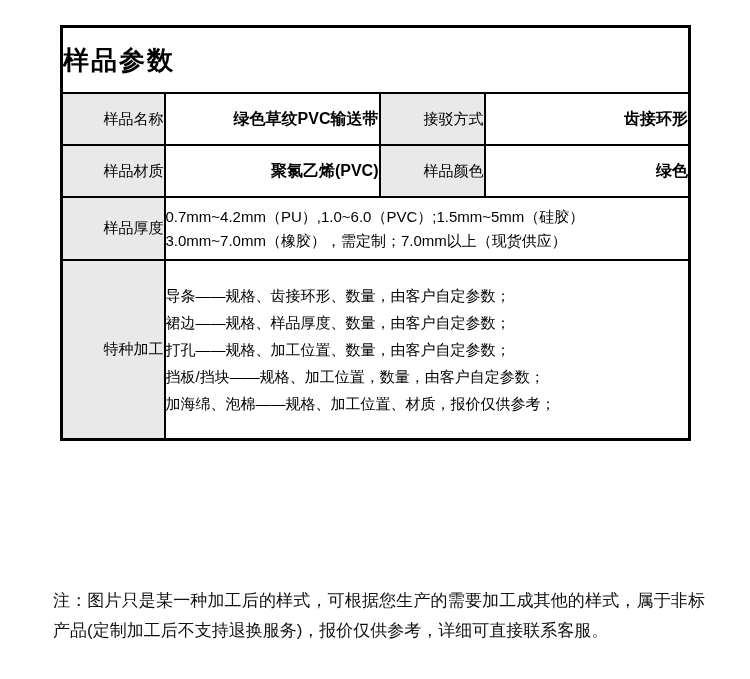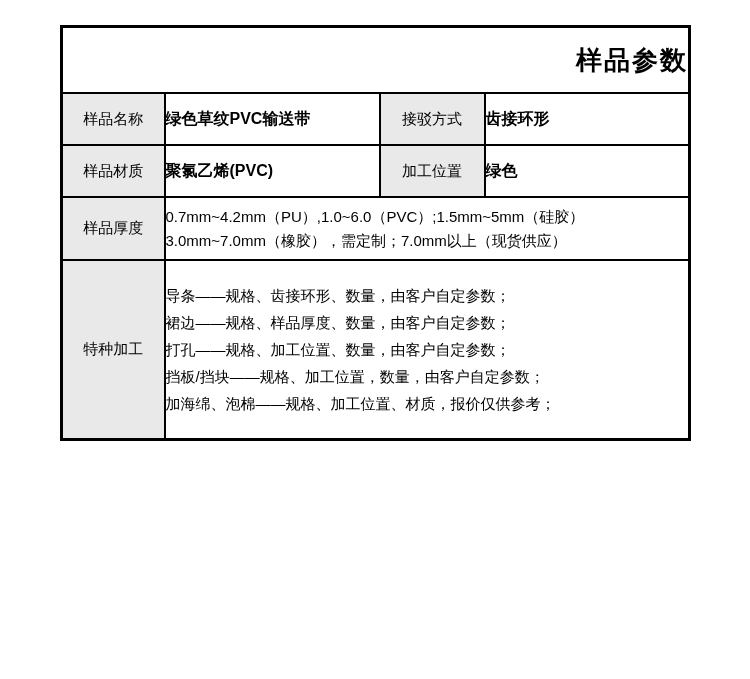--- a/index.html
+++ b/index.html
@@ -26,37 +26,37 @@
     border: 3px solid var(--border, #000000);
   }
   table.spec-table td {
     border: 2px solid var(--border, #000000);
     padding: 0;
     vertical-align: middle;
     overflow: hidden;
   }
   td.title-cell {
     height: 64px;
-    text-align: right;
+    text-align: left;
     font-size: 26px;
     font-weight: bold;
     letter-spacing: 2px;
   }
   td.label-cell {
     background: var(--label-bg, #e9e9e9);
-    text-align: center;
+    text-align: right;
     font-size: 15px;
     font-weight: normal;
   }
   td.label-cell.spaced {
     letter-spacing: 5px;
     text-indent: 5px;
   }
   td.value-center {
-    text-align: left;
+    text-align: right;
     font-size: 16px;
     font-weight: bold;
   }
   td.value-left {
     text-align: left;
     font-size: 15px;
     padding-left: 17px;
     padding-right: 8px;
     margin-top: 8px;
   }
@@ -102,21 +102,21 @@
       <tr class="row-pair">
         <td class="label-cell">样品名称</td>
         <td class="value-center">绿色草纹PVC输送带</td>
         <td class="label-cell">接驳方式</td>
         <td class="value-center">齿接环形</td>
       </tr>
 
       <tr class="row-pair">
         <td class="label-cell">样品材质</td>
         <td class="value-center">聚氯乙烯(PVC)</td>
-        <td class="label-cell">加工位置</td>
+        <td class="label-cell">样品颜色</td>
         <td class="value-center">绿色</td>
       </tr>
 
       <tr class="row-thick">
         <td class="label-cell">样品厚度</td>
         <td class="value-left" colspan="3">
           <div class="line">0.7mm~4.2mm（PU）,1.0~6.0（PVC）;1.5mm~5mm（硅胶）</div>
           <div class="line">3.0mm~7.0mm（橡胶），需定制；7.0mm以上（现货供应）</div>
         </td>
       </tr>
@@ -129,14 +129,15 @@
           <div class="line">裙边——规格、样品厚度、数量，由客户自定参数；</div>
           <div class="line">打孔——规格、加工位置、数量，由客户自定参数；</div>
           <div class="line">挡板/挡块——规格、加工位置，数量，由客户自定参数；</div>
           <div class="line">加海绵、泡棉——规格、加工位置、材质，报价仅供参考；</div>
         </td>
       </tr>
 
     </tbody>
   </table>
 
+  <div class="note">注：图片只是某一种加工后的样式，可根据您生产的需要加工成其他的样式，属于非标产品(定制加工后不支持退换服务)，报价仅供参考，详细可直接联系客服。</div>
 
 </div>
 
 </body></html>

